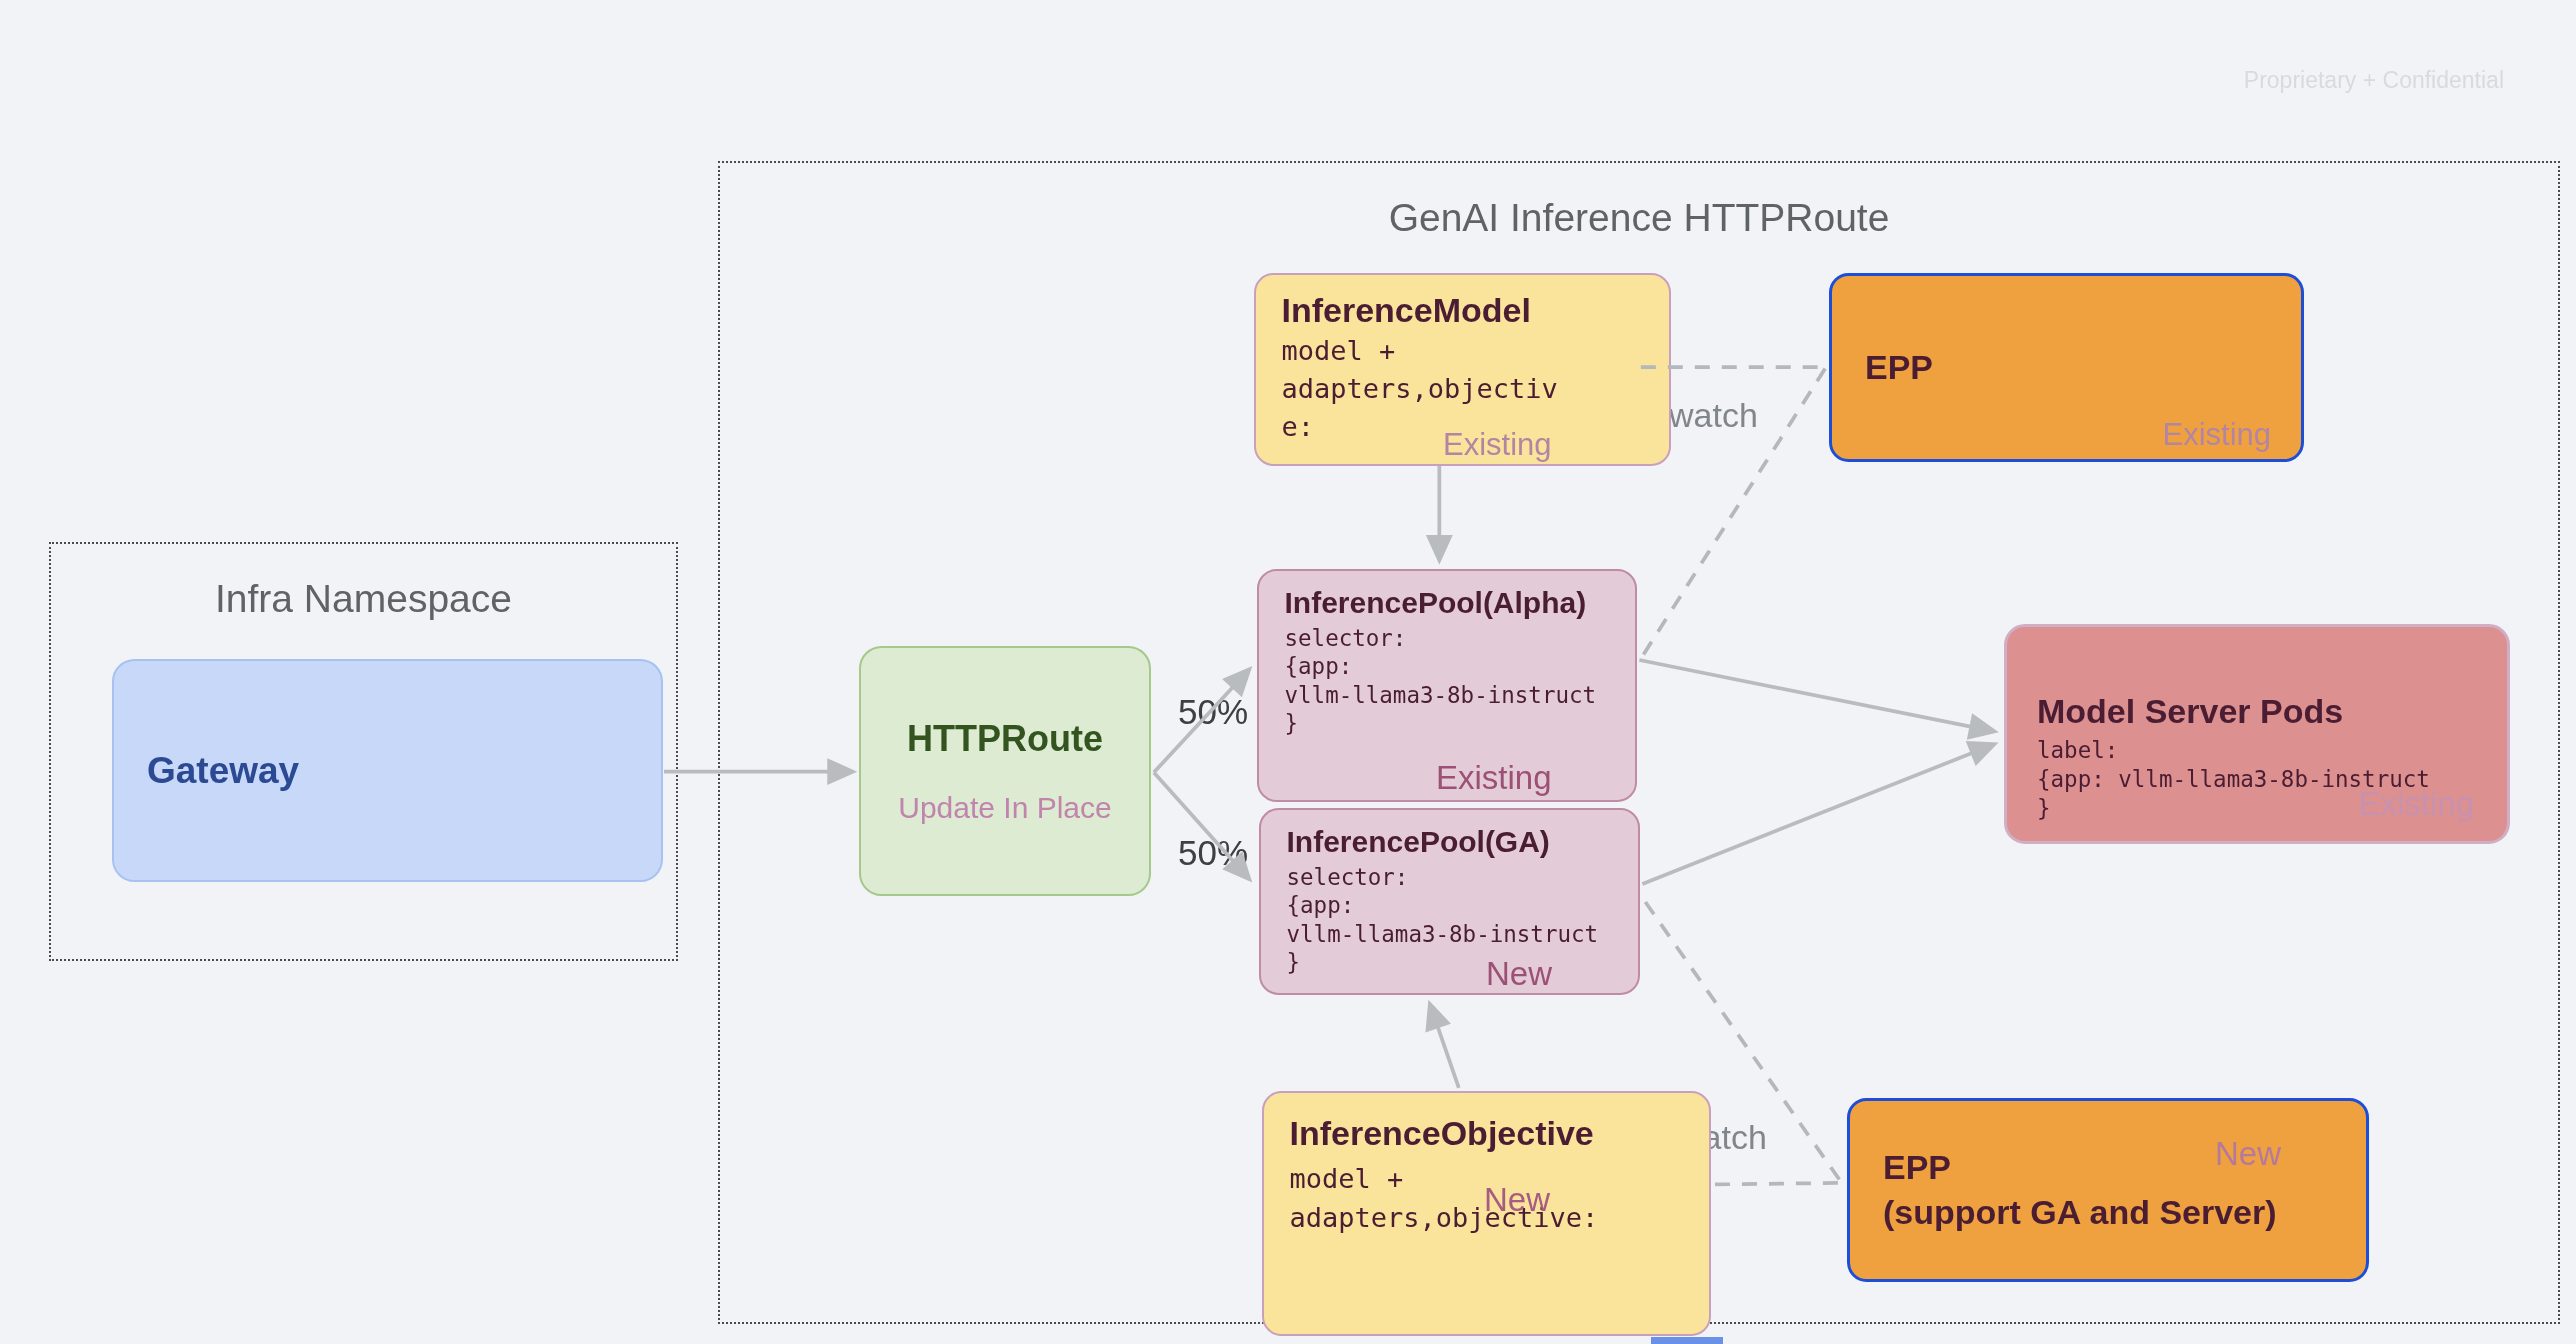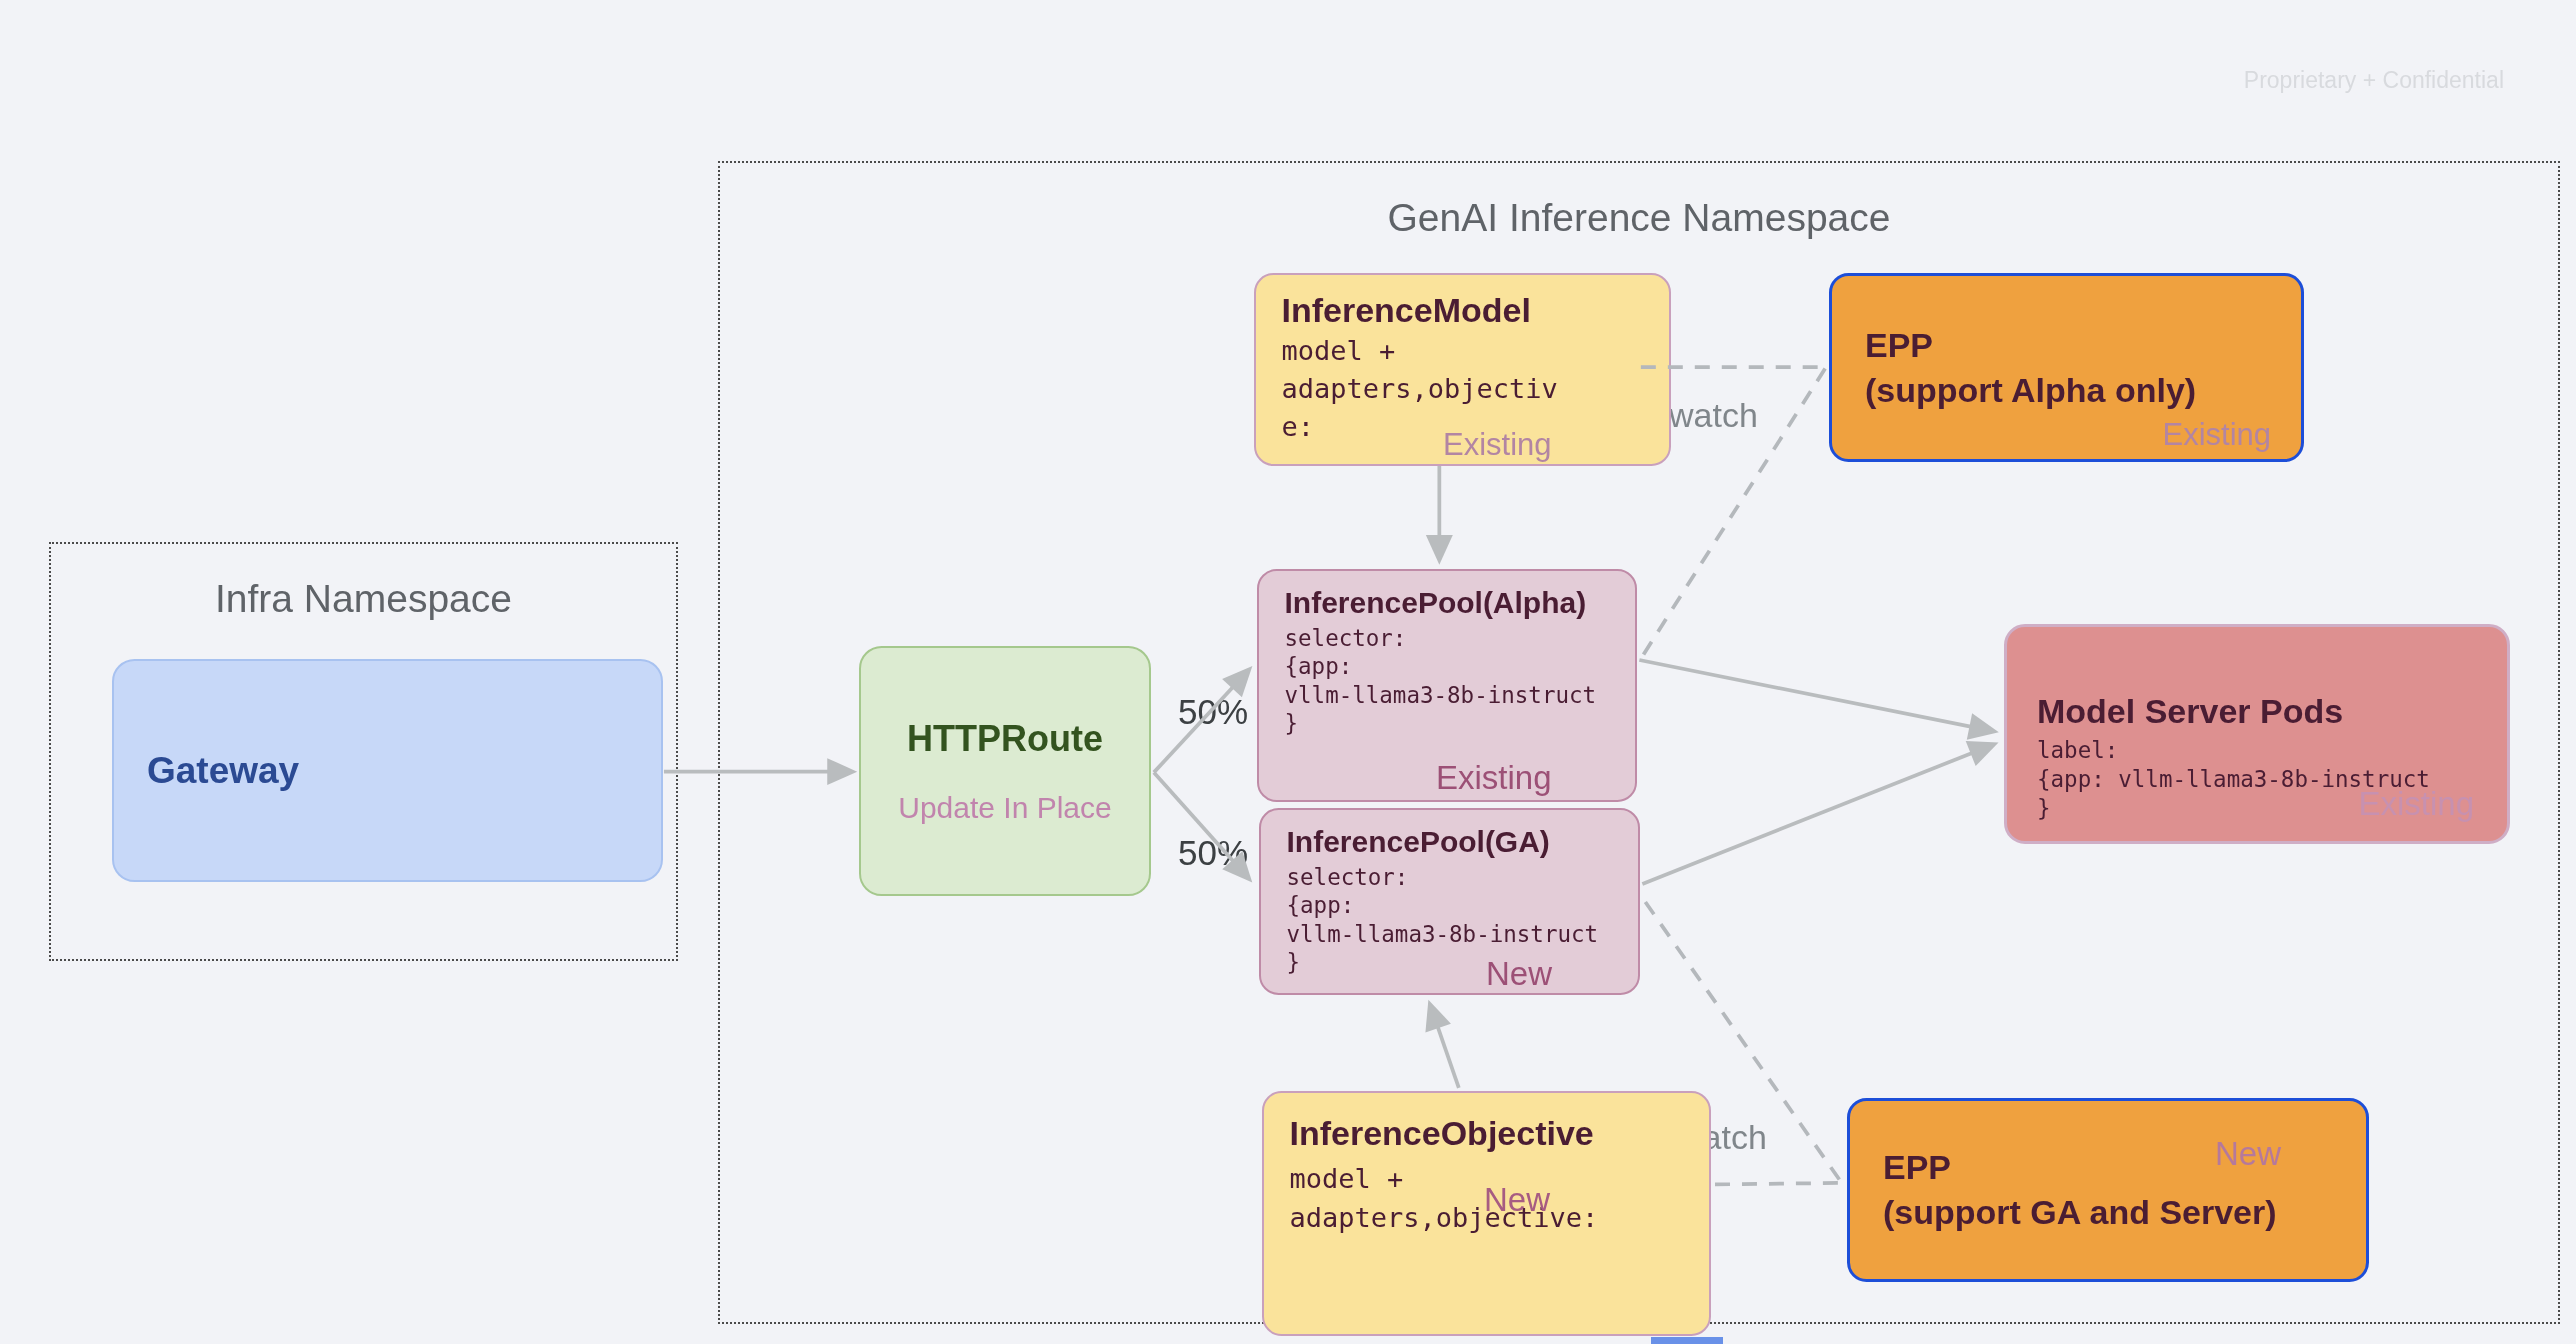--- a/index.html
+++ b/index.html
@@ -44,21 +44,21 @@
 
 <div id="stage">
 
   <div class="watermark">Proprietary + Confidential</div>
 
   <div class="ns" style="left:49px;top:542px;width:629px;height:419px;">
     <div class="ns-title">Infra Namespace</div>
   </div>
 
   <div class="ns" style="left:718px;top:161px;width:1842px;height:1163px;">
-    <div class="ns-title">GenAI Inference Namespace</div>
+    <div class="ns-title">GenAI Inference HTTPRoute</div>
   </div>
 
   <div class="node blue" style="left:112px;top:659px;width:551px;height:223px;border-radius:22.5px;">
     <div class="gateway-text">Gateway</div>
   </div>
 
   <div class="node green" style="left:859px;top:646px;width:292px;height:250px;">
     <div class="httproute-inner">
       <div class="httproute-title">HTTPRoute</div>
       <div class="httproute-sub">Update In Place</div>
@@ -71,21 +71,20 @@
       <div>model +</div>
       <div>adapters,objectiv</div>
       <div>e:</div>
     </div>
     <div class="status st-light" style="left:187px;bottom:1.5px;">Existing</div>
   </div>
 
   <div class="node orange" style="left:1829px;top:273px;width:475px;height:189px;">
     <div class="epp-inner t-maroon">
       <div>EPP</div>
-      <div>(support Alpha only)</div>
     </div>
     <div class="status st-light" style="right:30px;bottom:6px;">Existing</div>
   </div>
 
   <div class="node pink" style="left:1257px;top:569px;width:380px;height:233px;padding:15px 25.5px;">
     <div class="t-maroon title-40">InferencePool(Alpha)</div>
     <div class="code" style="font-size:22.5px;line-height:1.27;margin-top:3px;">
       <div>selector:</div>
       <div>{app:</div>
       <div>vllm-llama3-8b-instruct</div>

